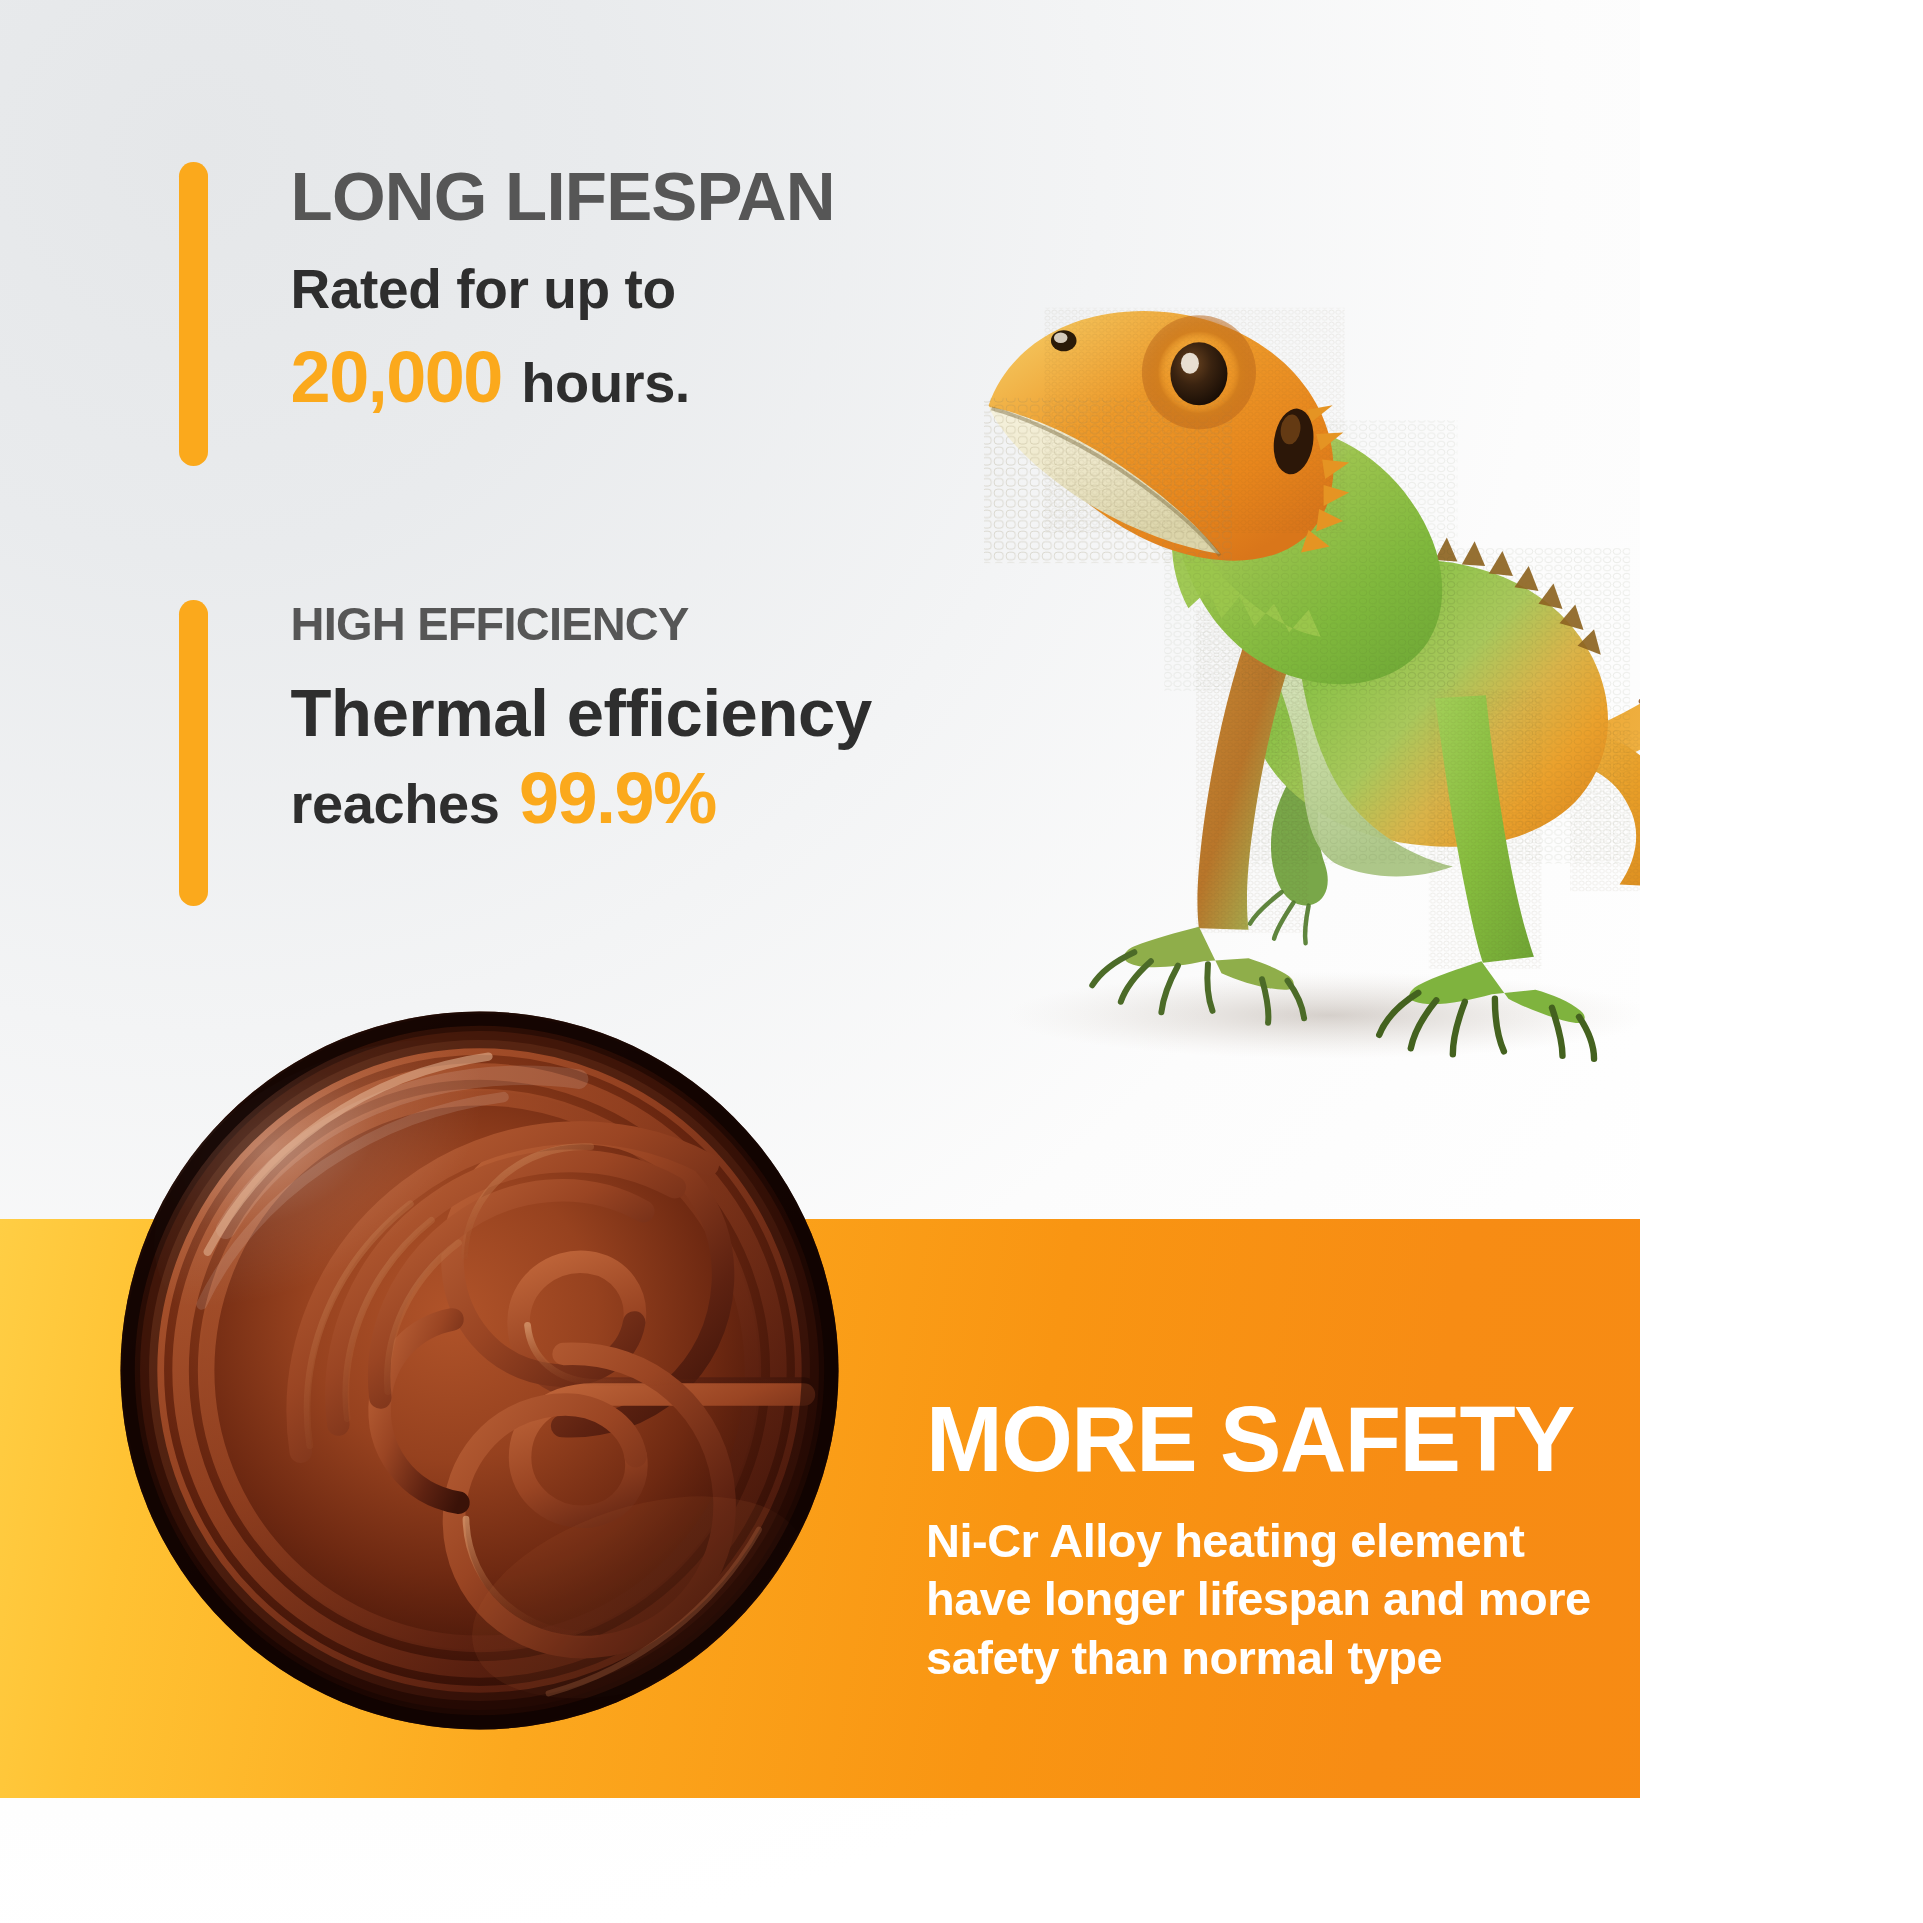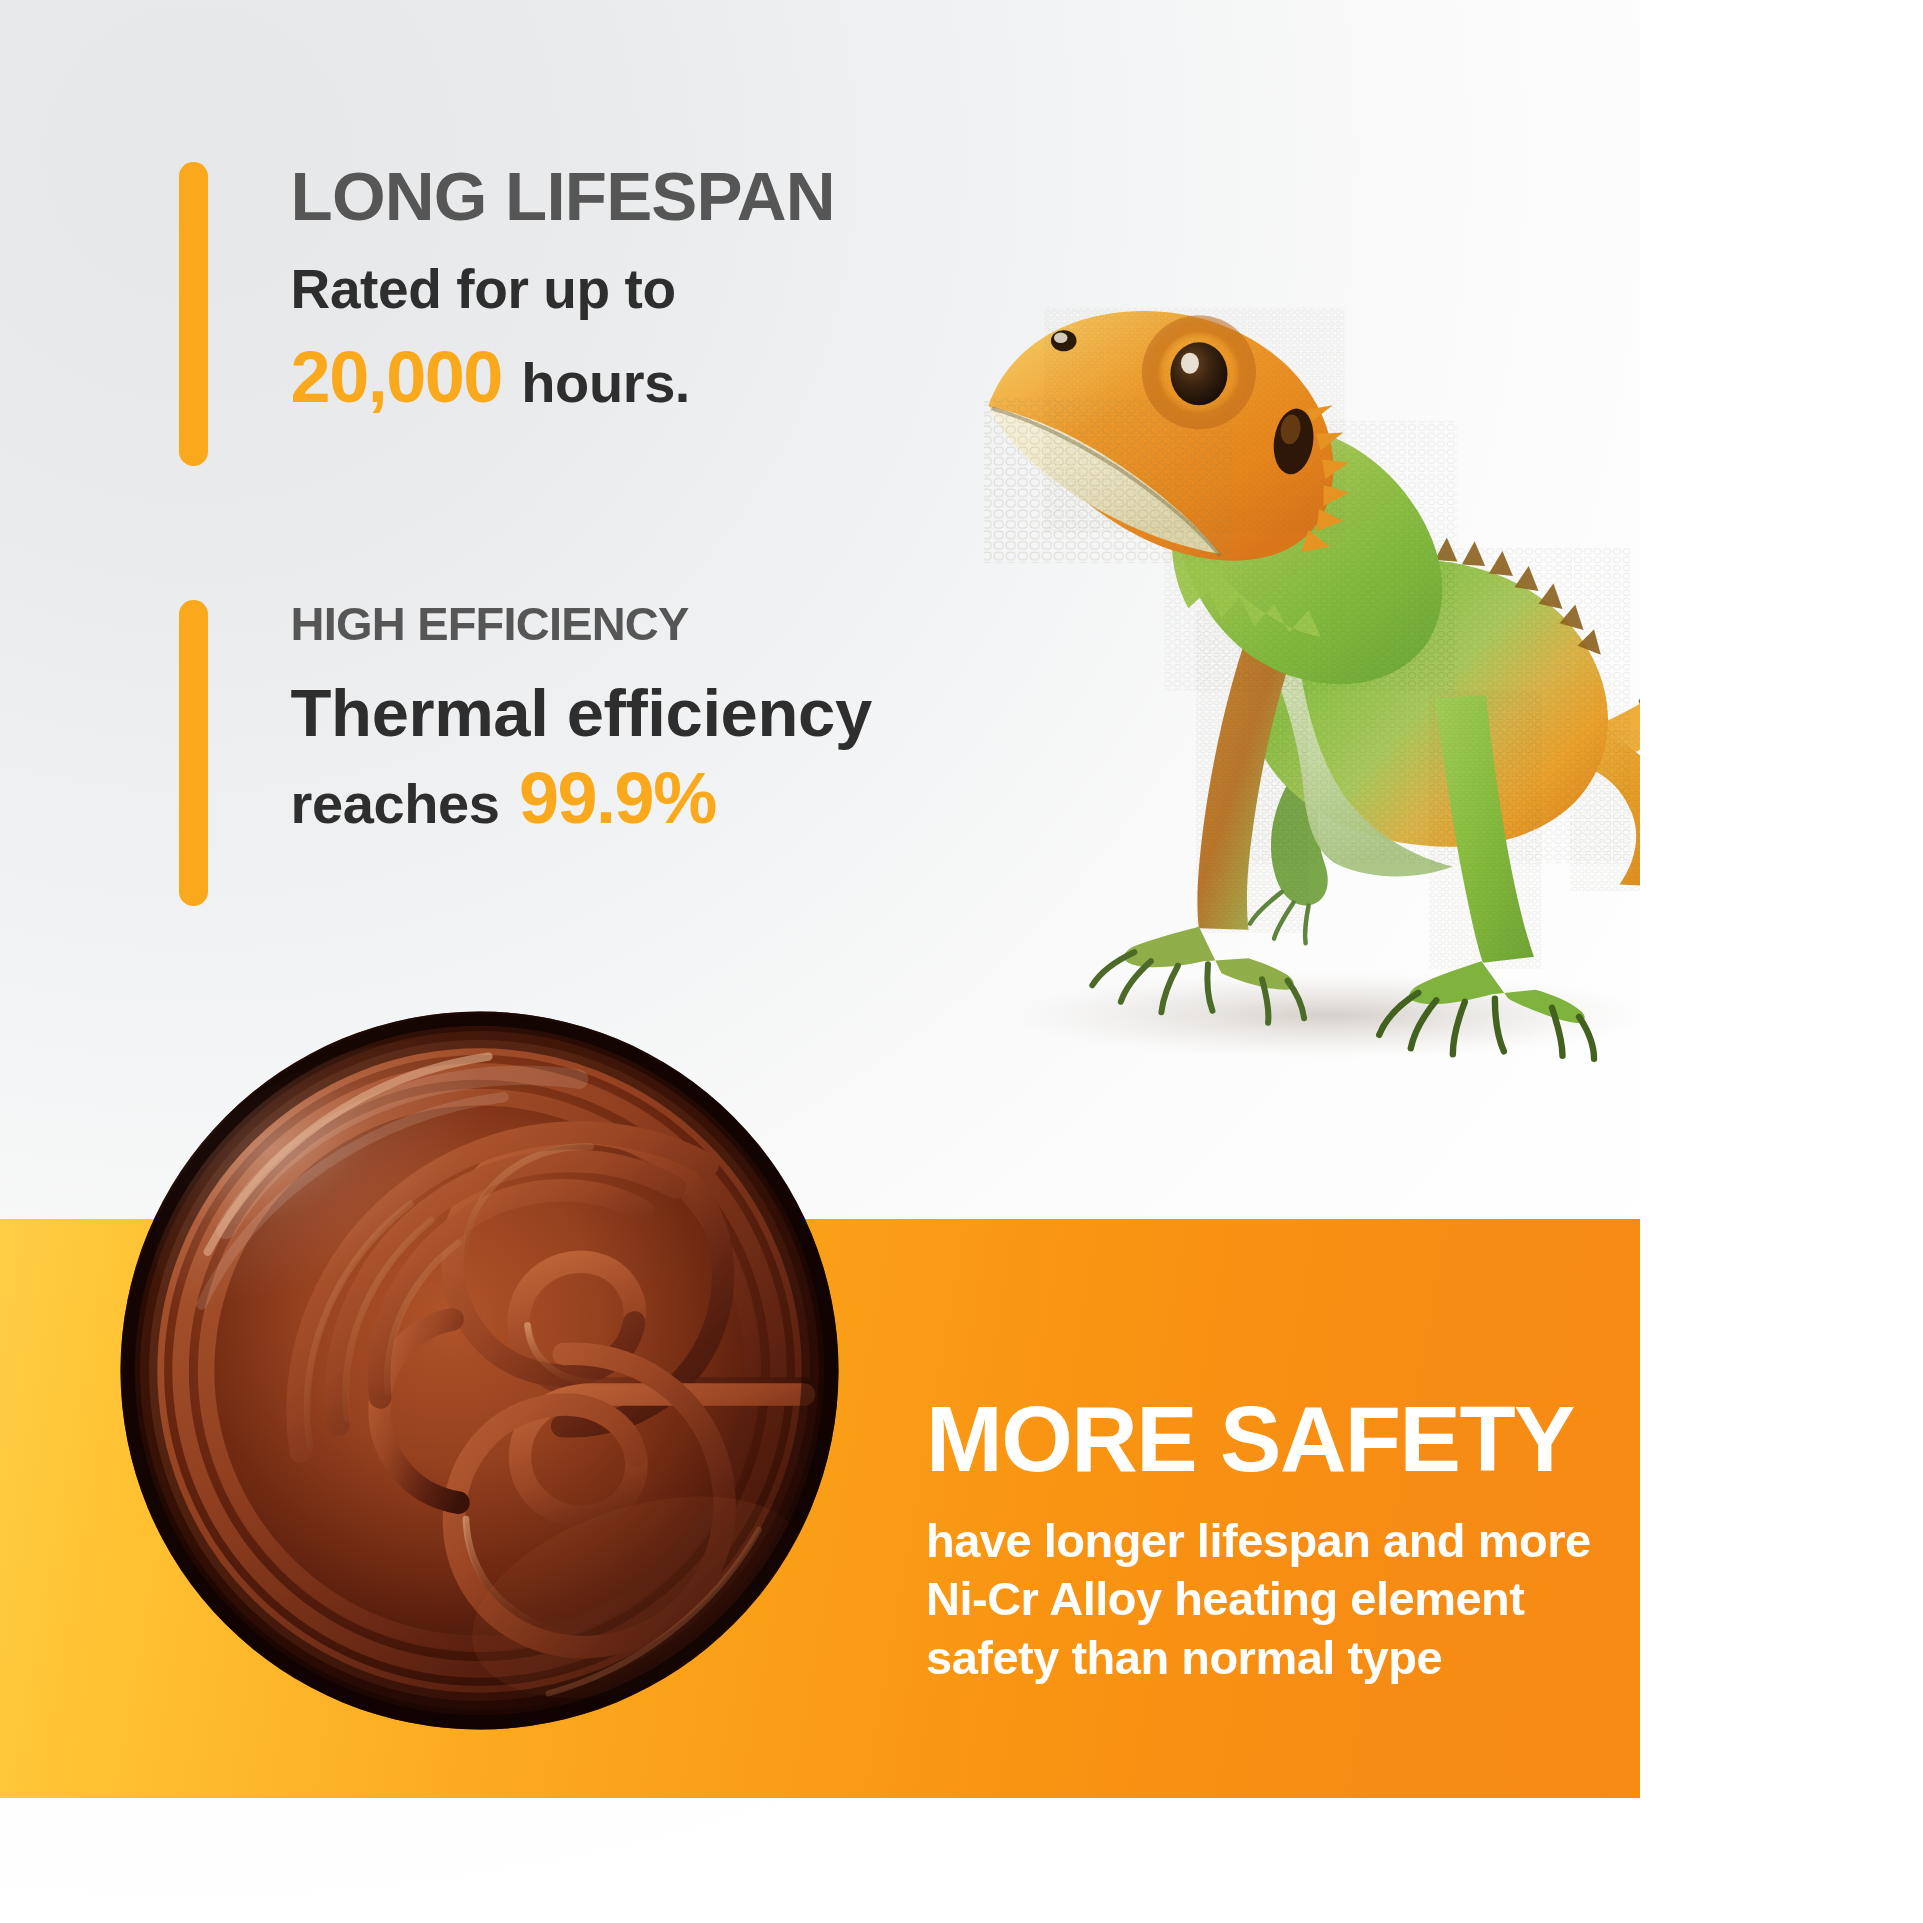--- a/index.html
+++ b/index.html
@@ -314,22 +314,22 @@
         <span>reaches</span><span style="display:inline-block;width:19.5px"></span><span class="accent big">99.9%</span>
       </div>
     </div>
   </div>
 
   <div id="panel"></div>
 
   <div id="panel-text">
     <div id="panel-head">MORE SAFETY</div>
     <div id="panel-body">
+      <div>Ni-Cr Alloy heating element</div>
       <div>have longer lifespan and more</div>
-      <div>Ni-Cr Alloy heating element</div>
       <div>safety than normal type</div>
     </div>
   </div>
 
   <div id="disc-wrap">
     <div id="disc-shadow"></div>
     <svg id="disc" viewBox="0 0 976 976" xmlns="http://www.w3.org/2000/svg">
       <defs>
         <radialGradient id="discBase" cx="0.40" cy="0.33" r="0.80">
           <stop offset="0" stop-color="#A24C24"></stop>

